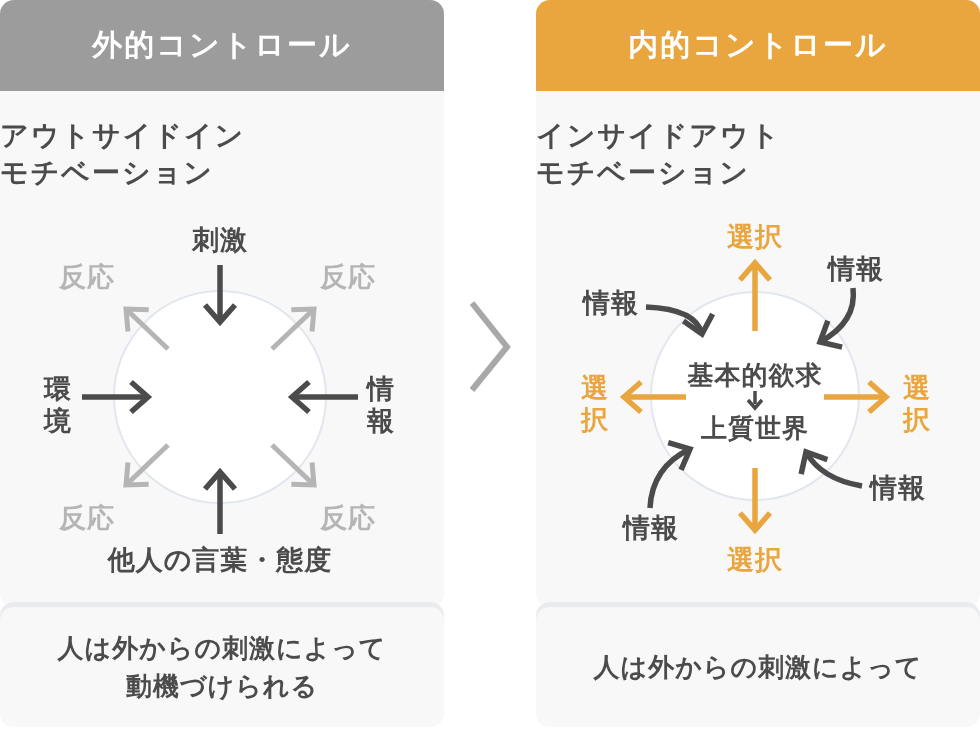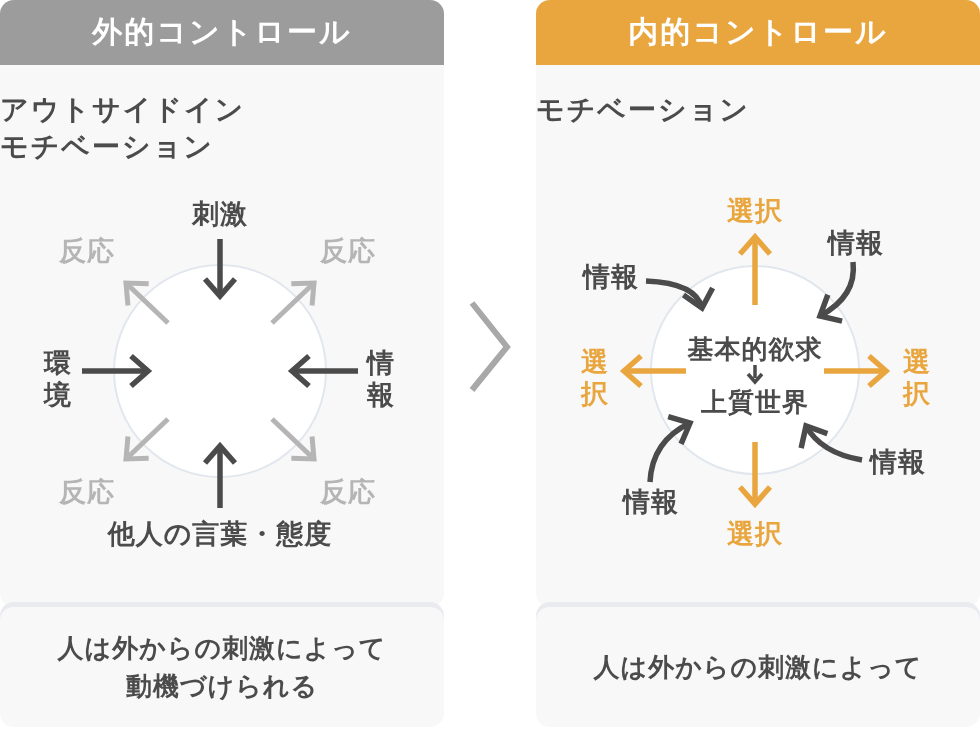--- a/index.html
+++ b/index.html
@@ -7,21 +7,21 @@
     position:relative;width:980px;height:732px;overflow:hidden;
     font-family:"Liberation Sans","DejaVu Sans",sans-serif;
   }
   .col{position:absolute;top:0;width:444px;}
   .col-left{left:0;}
   .col-right{left:536px;}
   .panel{
     height:607px;border-radius:14px;overflow:hidden;background:#F8F8F9;
   }
   .panel-header{
-    height:65px;display:flex;align-items:center;justify-content:center;
+    height:91px;display:flex;align-items:center;justify-content:center;
     font-size:30px;font-weight:bold;color:#ffffff;letter-spacing:2px;
   }
   .panel-header.gray{background:#9C9C9C;}
   .panel-header.orange{background:#E9A63F;}
   .panel-body{position:relative;height:522px;}
   .diagram-title{
     position:absolute;top:26px;left:0;width:100%;text-align:left;
     font-size:28px;font-weight:bold;color:#4B4B4B;line-height:37px;letter-spacing:2px;
   }
   .diagram-svg{position:absolute;left:0;top:0;width:444px;height:522px;}
@@ -96,20 +96,21 @@
     </div>
   </div>
 
   <div class="col col-right">
     <div class="panel">
       <div class="panel-header orange">
         <span>内的コントロール</span>
       </div>
       <div class="panel-body">
         <div class="diagram-title">
+          <div>インサイドアウト</div>
           <div>モチベーション</div>
         </div>
         <svg class="diagram-svg" viewBox="536 85 444 522">
           <defs>
             <marker id="mkDarkR" viewBox="0 0 36 36" refX="26" refY="18" markerWidth="36" markerHeight="36" orient="auto" markerUnits="userSpaceOnUse">
               <path d="M9 3 L26 18 L9 33" fill="none" stroke="#4B4B4B" stroke-width="5.5"></path>
             </marker>
             <marker id="mkOrangeR" viewBox="0 0 36 36" refX="26" refY="18" markerWidth="36" markerHeight="36" orient="auto" markerUnits="userSpaceOnUse">
               <path d="M9 3 L26 18 L9 33" fill="none" stroke="#E9A63F" stroke-width="5.5"></path>
             </marker>

